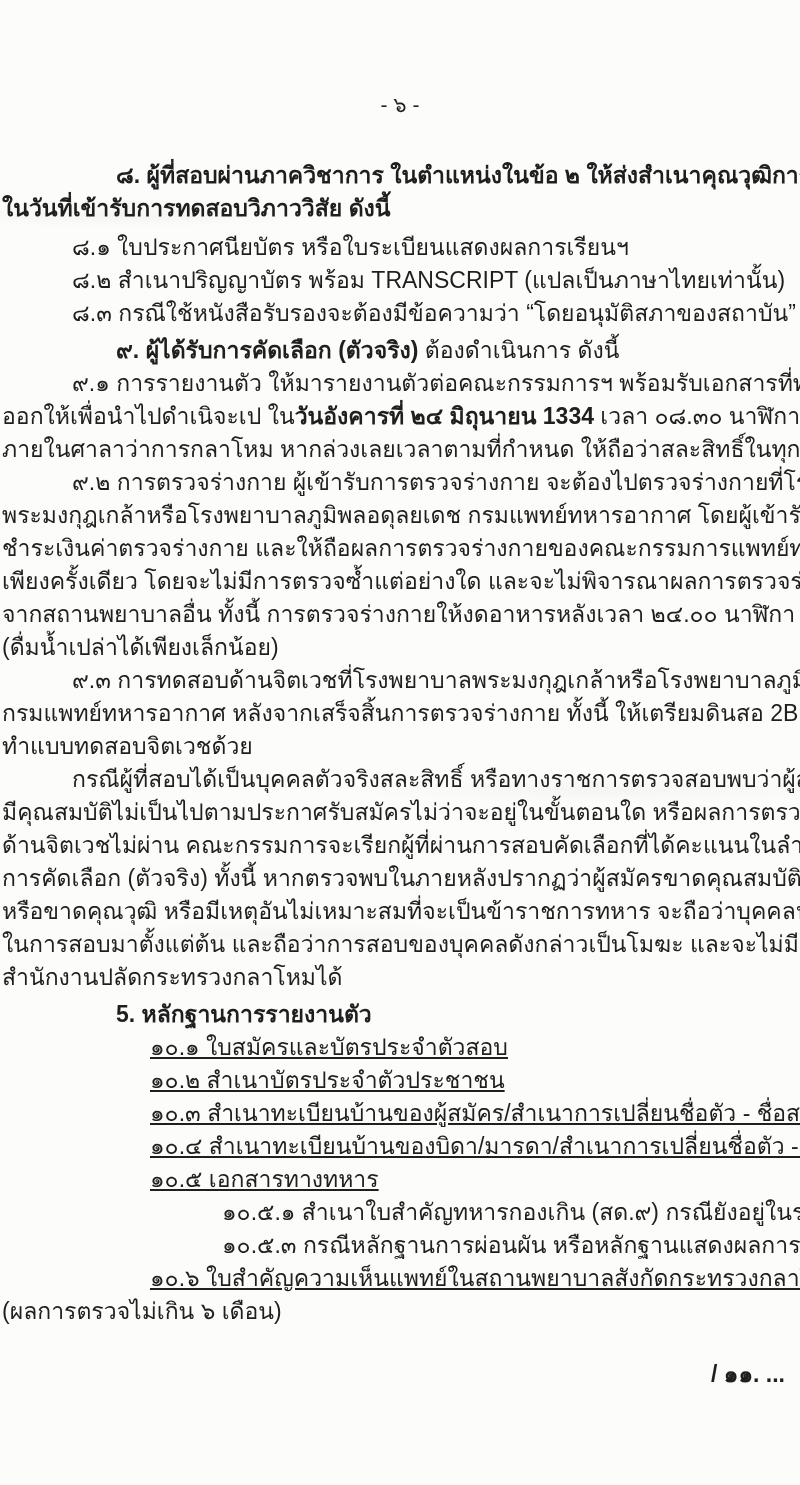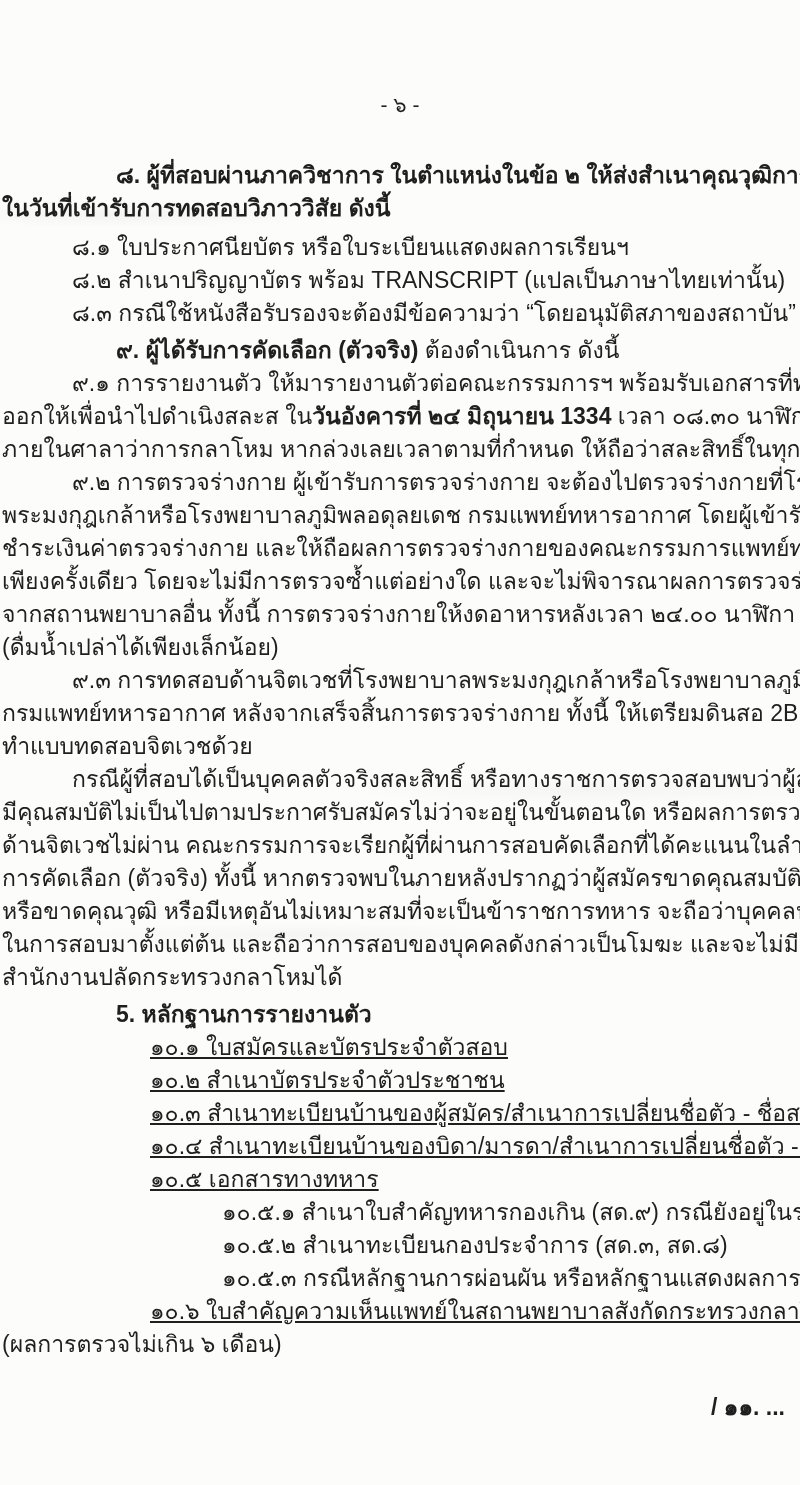--- a/index.html
+++ b/index.html
@@ -54,21 +54,21 @@
   <div class="line L2 mt-6">๘.๑ ใบประกาศนียบัตร หรือใบระเบียนแสดงผลการเรียนฯ</div>
   <div class="line L2">๘.๒ สำเนาปริญญาบัตร พร้อม TRANSCRIPT (แปลเป็นภาษาไทยเท่านั้น)</div>
   <div class="line L2">๘.๓ กรณีใช้หนังสือรับรองจะต้องมีข้อความว่า “โดยอนุมัติสภาของสถาบัน”</div>
 
   <div class="line L1 mt-4">
     <span class="b">๙. ผู้ได้รับการคัดเลือก (ตัวจริง)</span><span> ต้องดำเนินการ ดังนี้</span>
   </div>
 
   <div class="line L2">๙.๑ การรายงานตัว ให้มารายงานตัวต่อคณะกรรมการฯ พร้อมรับเอกสารที่ทางราชการ</div>
   <div class="line L0">
-    <span>ออกให้เพื่อนำไปดำเนิงสละส ใน</span><span class="b">วันอังคารที่ ๒๔ มิถุนายน 1334</span><span> เวลา ๐๘.๓๐ นาฬิกา ณ ห้องยุทธนาธิการ (ชั้น ๒)</span>
+    <span>ออกให้เพื่อนำไปดำเนิจะเป ใน</span><span class="b">วันอังคารที่ ๒๔ มิถุนายน 1334</span><span> เวลา ๐๘.๓๐ นาฬิกา ณ ห้องยุทธนาธิการ (ชั้น ๒)</span>
   </div>
   <div class="line L0">ภายในศาลาว่าการกลาโหม หากล่วงเลยเวลาตามที่กำหนด ให้ถือว่าสละสิทธิ์ในทุกกรณี</div>
 
   <div class="line L2">๙.๒ การตรวจร่างกาย ผู้เข้ารับการตรวจร่างกาย จะต้องไปตรวจร่างกายที่โรงพยาบาล</div>
   <div class="line L0">พระมงกุฎเกล้าหรือโรงพยาบาลภูมิพลอดุลยเดช กรมแพทย์ทหารอากาศ โดยผู้เข้ารับการตรวจร่างกายจะต้อง</div>
   <div class="line L0">ชำระเงินค่าตรวจร่างกาย และให้ถือผลการตรวจร่างกายของคณะกรรมการแพทย์ทหารเป็นยุติ ซึ่งจะมีการตรวจ</div>
   <div class="line L0">เพียงครั้งเดียว โดยจะไม่มีการตรวจซ้ำแต่อย่างใด และจะไม่พิจารณาผลการตรวจร่างกาย โดยแพทย์</div>
   <div class="line L0">จากสถานพยาบาลอื่น ทั้งนี้ การตรวจร่างกายให้งดอาหารหลังเวลา ๒๔.๐๐ นาฬิกา คืนวันก่อนตรวจ</div>
   <div class="line L0">(ดื่มน้ำเปล่าได้เพียงเล็กน้อย)</div>
 
@@ -86,21 +86,20 @@
 
   <div class="line L1 b mt-4">5. หลักฐานการรายงานตัว</div>
 
   <div class="line L2n">๑๐.๑ ใบสมัครและบัตรประจำตัวสอบ</div>
   <div class="line L2n">๑๐.๒ สำเนาบัตรประจำตัวประชาชน</div>
   <div class="line L2n">๑๐.๓ สำเนาทะเบียนบ้านของผู้สมัคร/สำเนาการเปลี่ยนชื่อตัว - ชื่อสกุล (ถ้ามี)</div>
   <div class="line L2n">๑๐.๔ สำเนาทะเบียนบ้านของบิดา/มารดา/สำเนาการเปลี่ยนชื่อตัว - ชื่อสกุล (ถ้ามี)</div>
   <div class="line L2n">๑๐.๕ เอกสารทางทหาร</div>
 
   <div class="line L3">๑๐.๕.๑ สำเนาใบสำคัญทหารกองเกิน (สด.๙) กรณียังอยู่ในระยะเวลาการตรวจเลือก</div>
-  <div class="line L3">๑๐.๕.๒ สำเนาทะเบียนกองประจำการ (สด.๓, สด.๘)</div>
   <div class="line L3">๑๐.๕.๓ กรณีหลักฐานการผ่อนผัน หรือหลักฐานแสดงผลการตรวจเลือก (สด.๔๓)</div>
 
   <div class="line L2n">๑๐.๖ ใบสำคัญความเห็นแพทย์ในสถานพยาบาลสังกัดกระทรวงกลาโหม ตามข้อ ๙.๒</div>
   <div class="line L0">(ผลการตรวจไม่เกิน ๖ เดือน)</div>
 
   <div class="line footer">/ ๑๑. ...</div>
 
 </div>
 
 </body></html>

